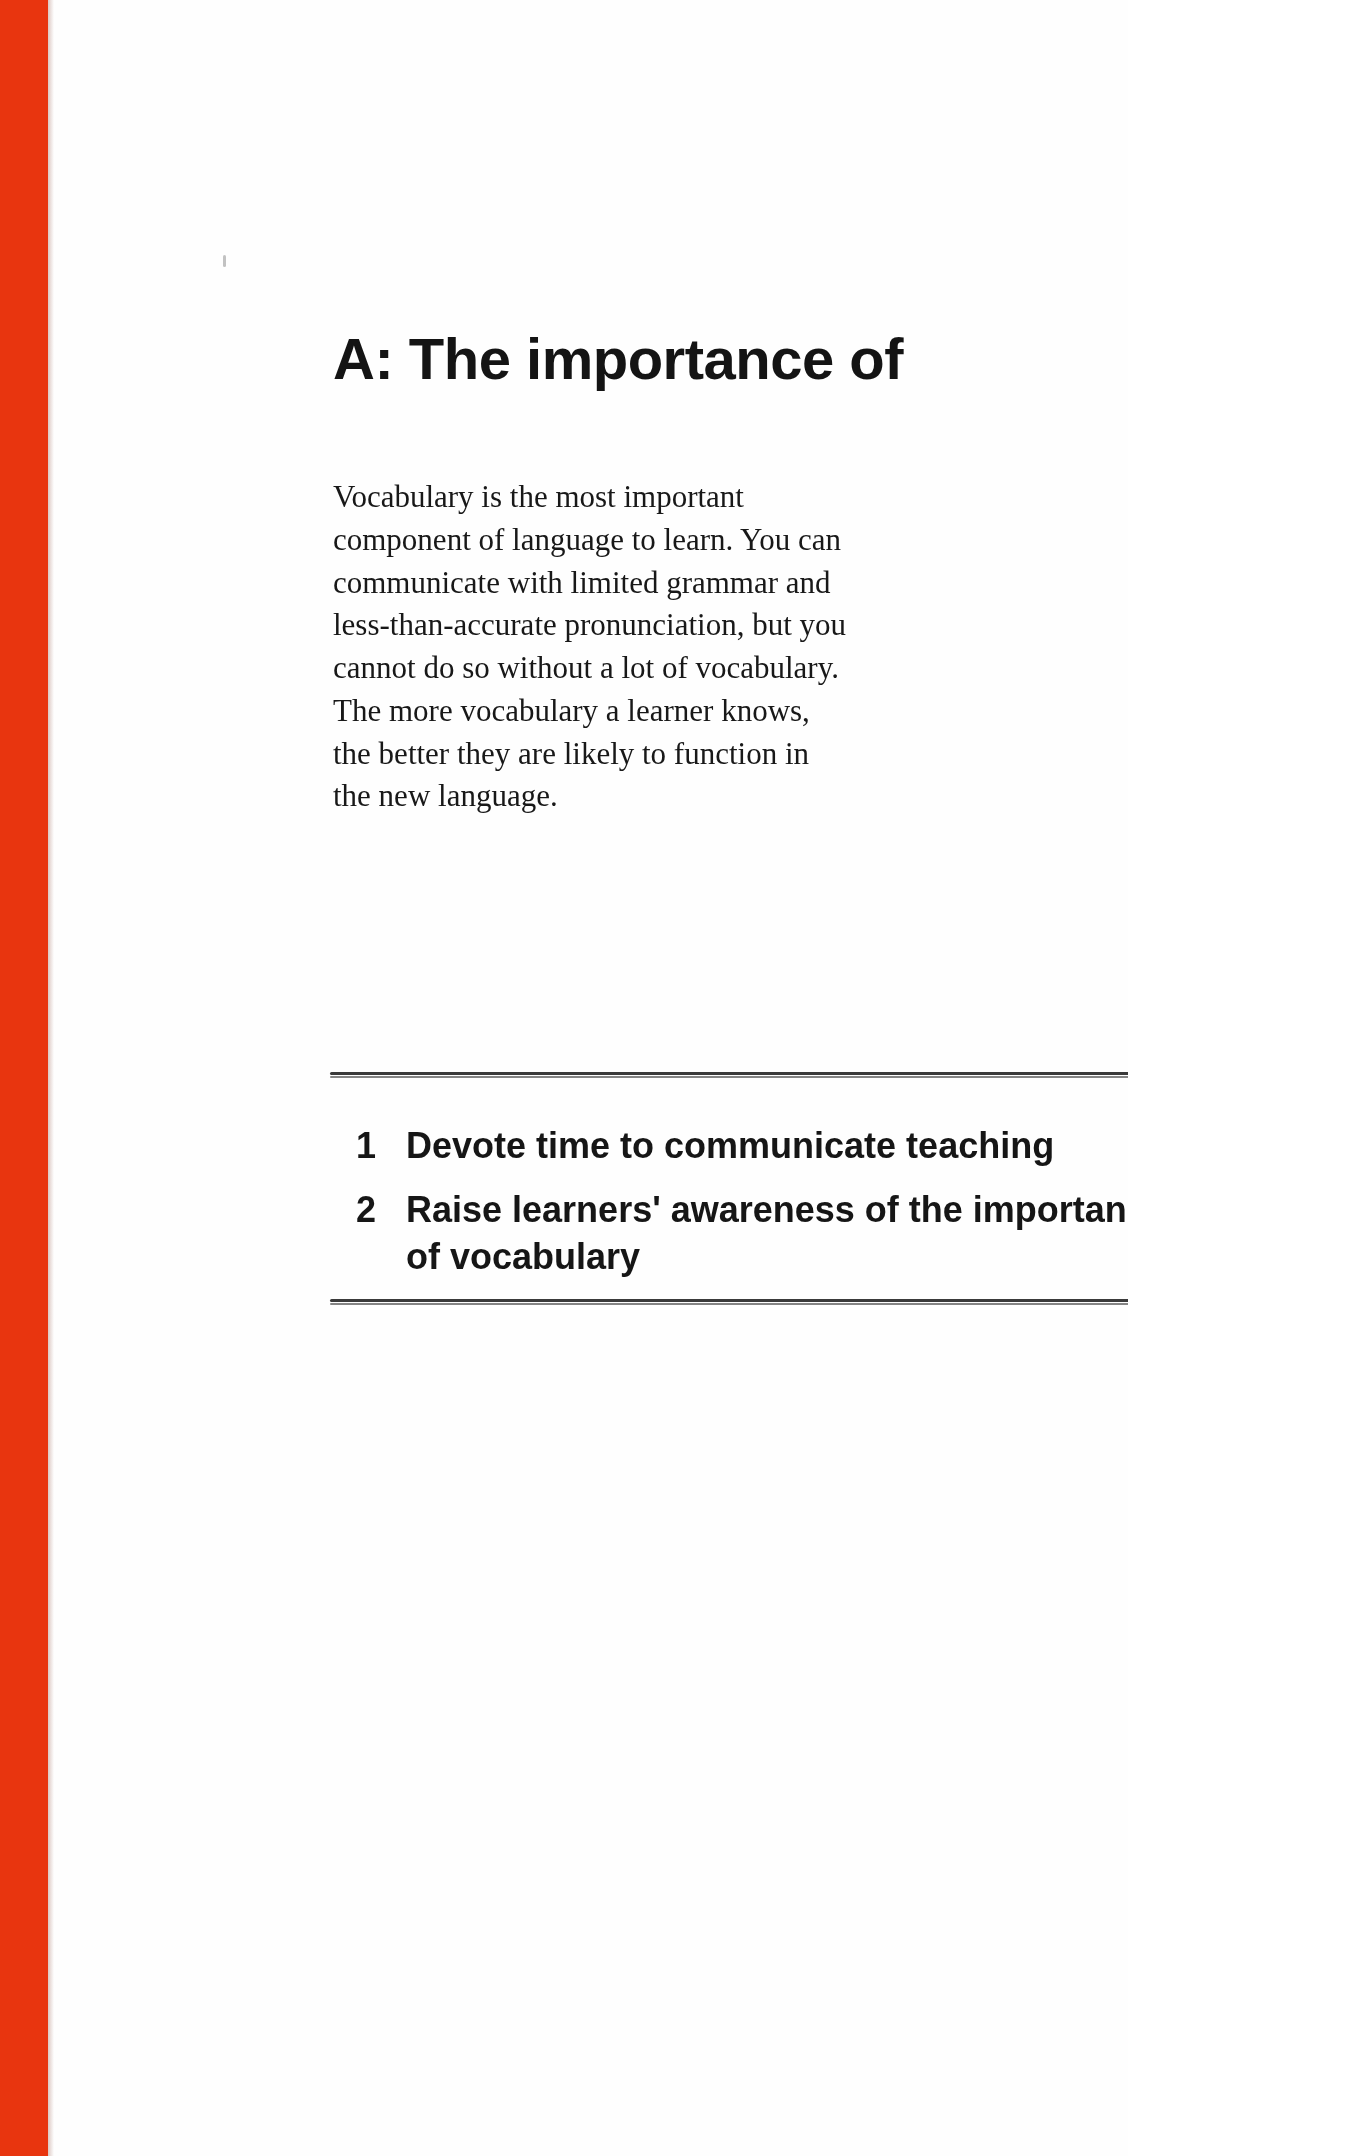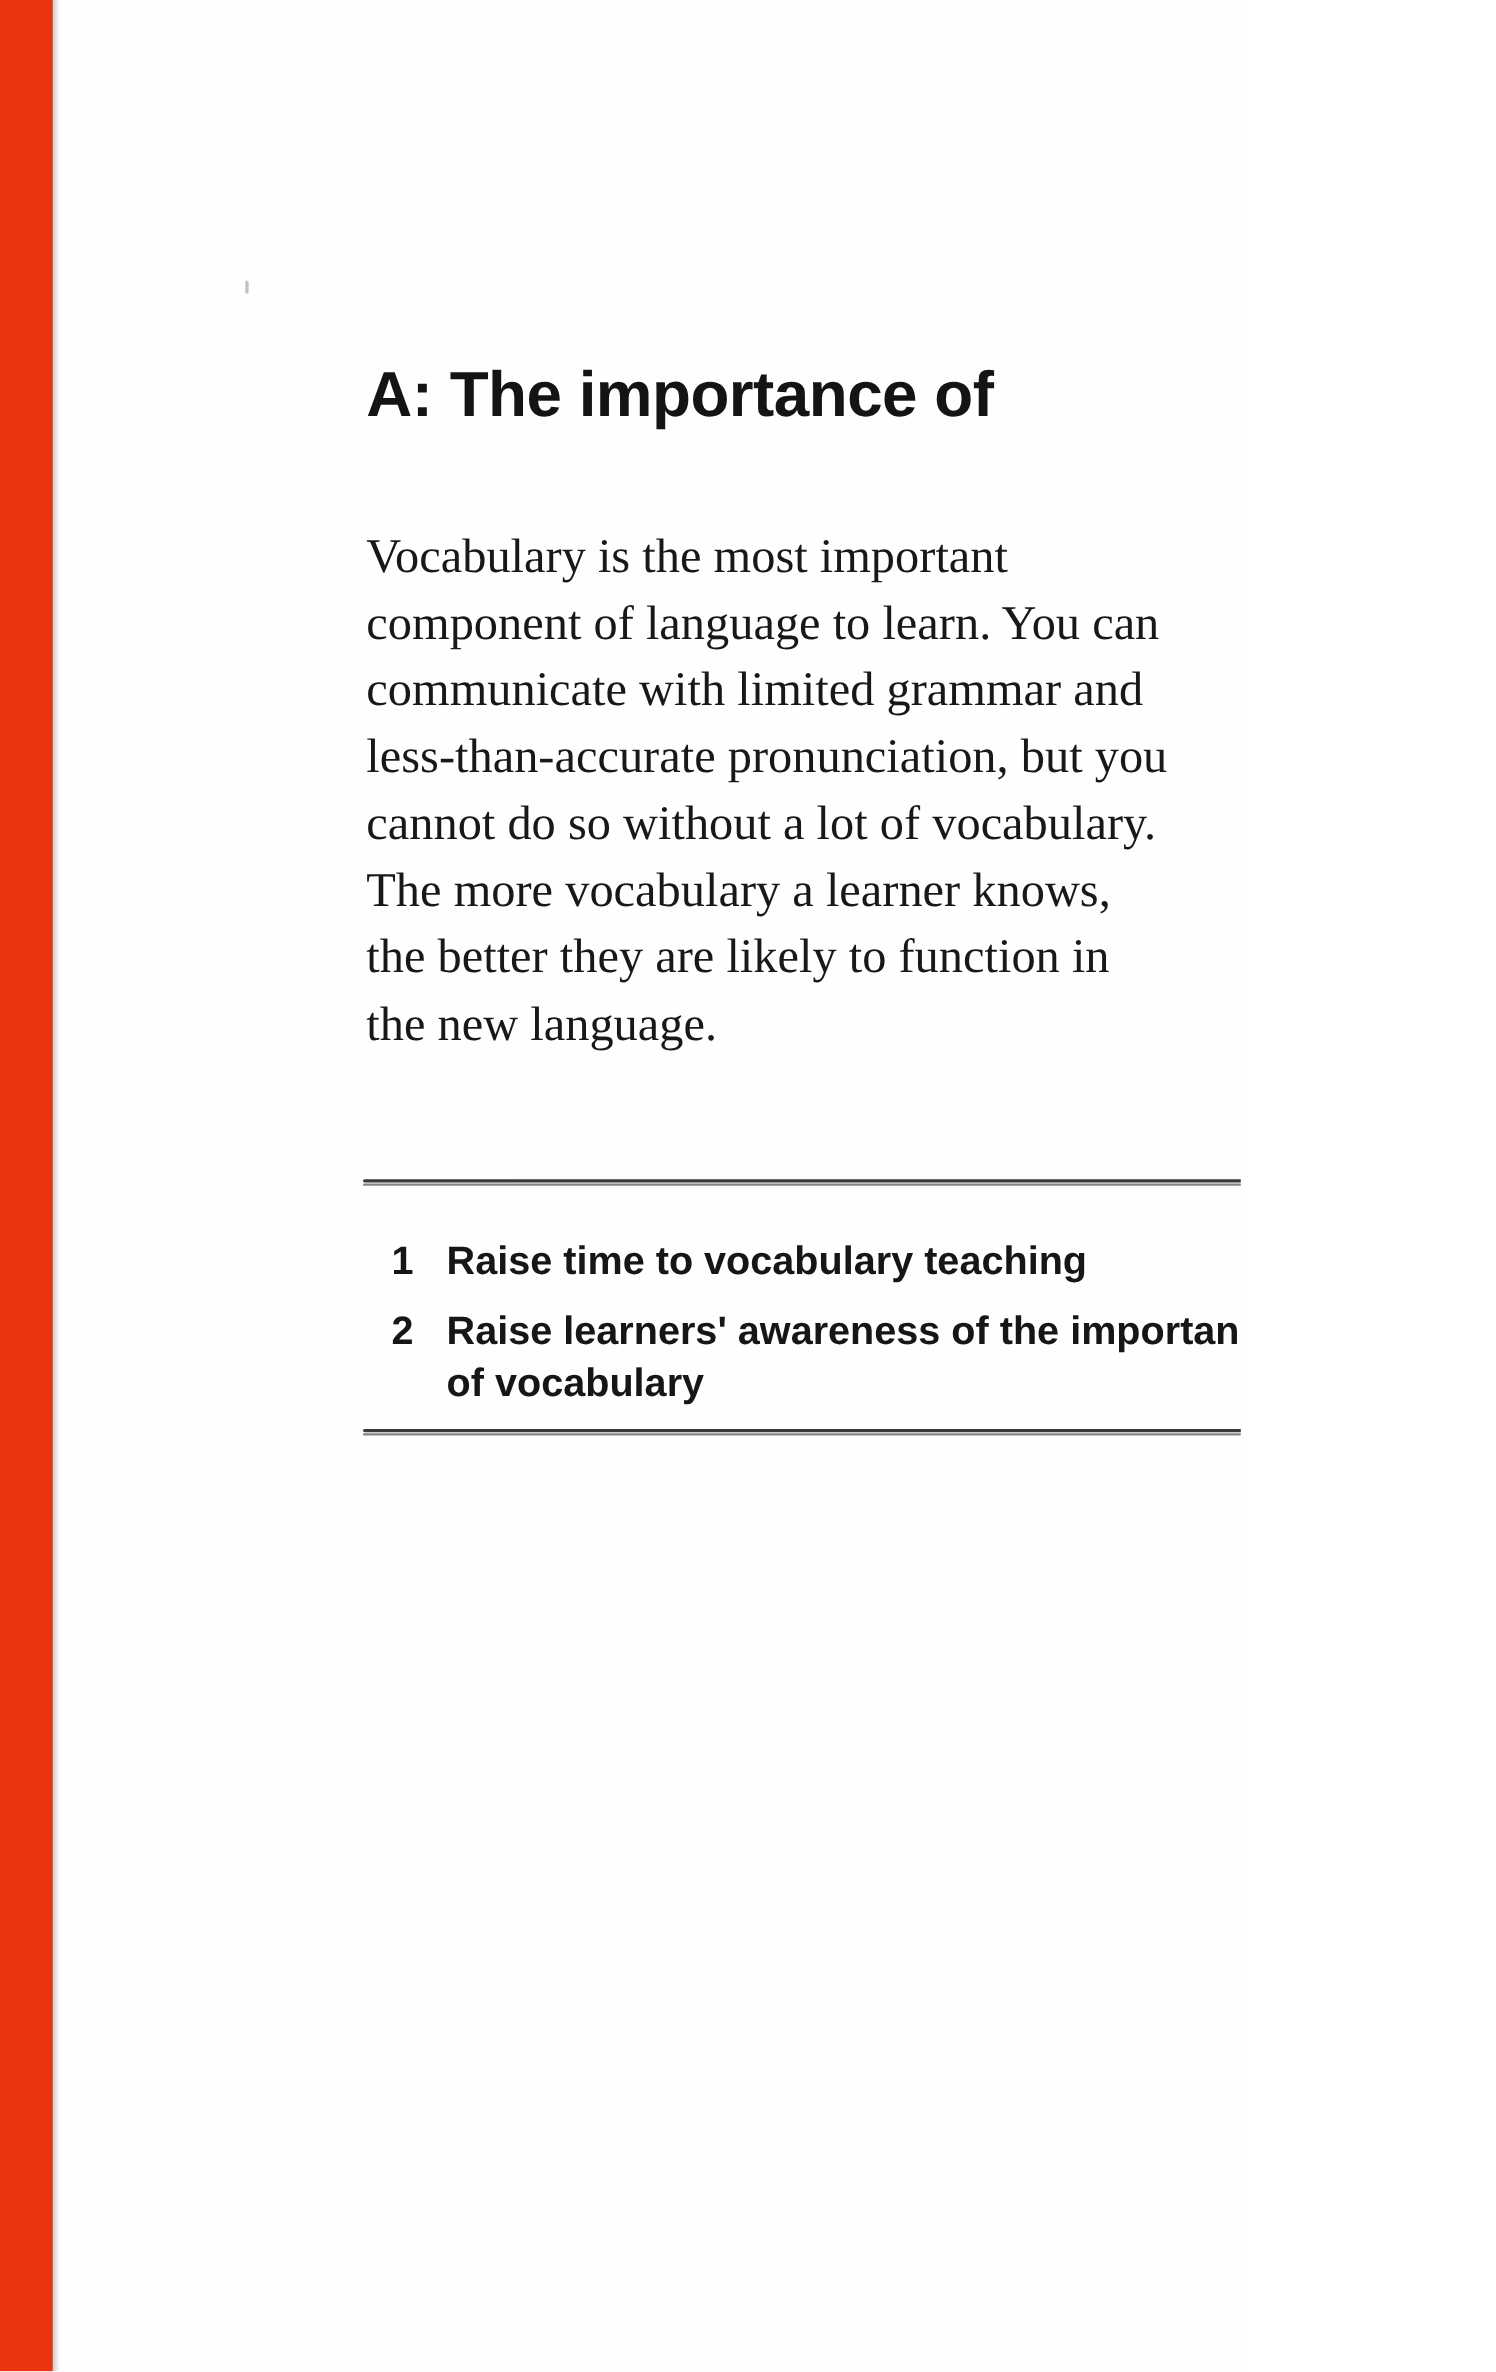--- a/index.html
+++ b/index.html
@@ -55,21 +55,21 @@
   .chapter-heading .line2 {
     display: block;
     padding-left: 62px;
   }
   .body-paragraph {
     position: absolute;
     left: 333px;
     top: 476px;
     width: 880px;
     font-family: "Liberation Serif", serif;
-    font-size: 44px;
+    font-size: 31px;
     line-height: 1.38;
     color: #181818;
     white-space: pre-line;
   }
   .rule {
     position: absolute;
     left: 330px;
     width: 825px;
     height: 6px;
   }
@@ -142,21 +142,21 @@
 the new language.</div>
 
   <div class="rule rule-top">
     <div class="bar-top"></div>
     <div class="bar-bottom"></div>
   </div>
 
   <div class="key-list">
     <div class="key-item">
       <span class="num">1</span>
-      <span class="txt">Raise time to vocabulary teaching</span>
+      <span class="txt">Devote time to communicate teaching</span>
     </div>
     <div class="key-item">
       <span class="num">2</span>
       <span class="txt">Raise learners' awareness of the importance
 of vocabulary</span>
     </div>
   </div>
 
   <div class="rule rule-bottom">
     <div class="bar-top"></div>

